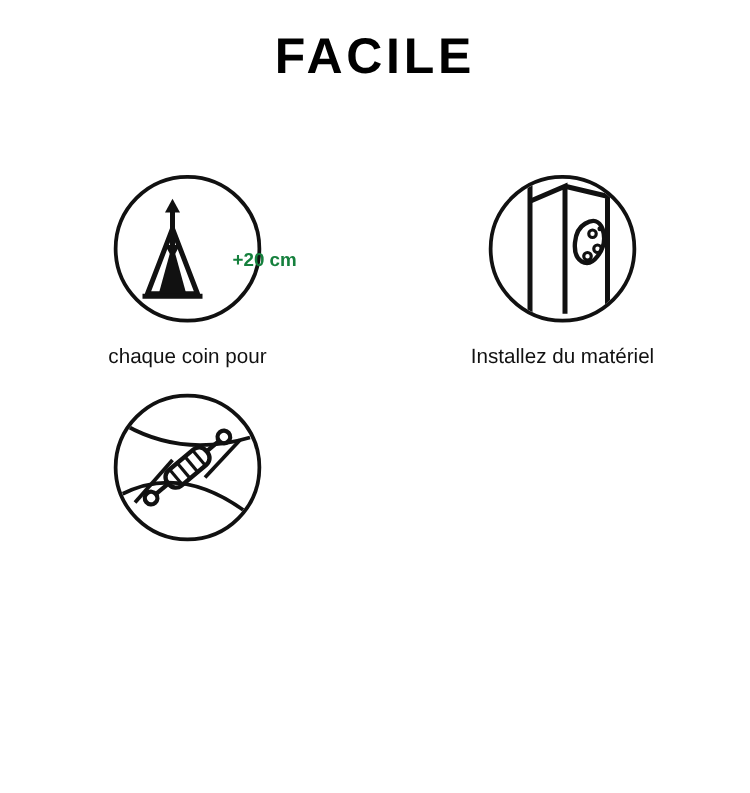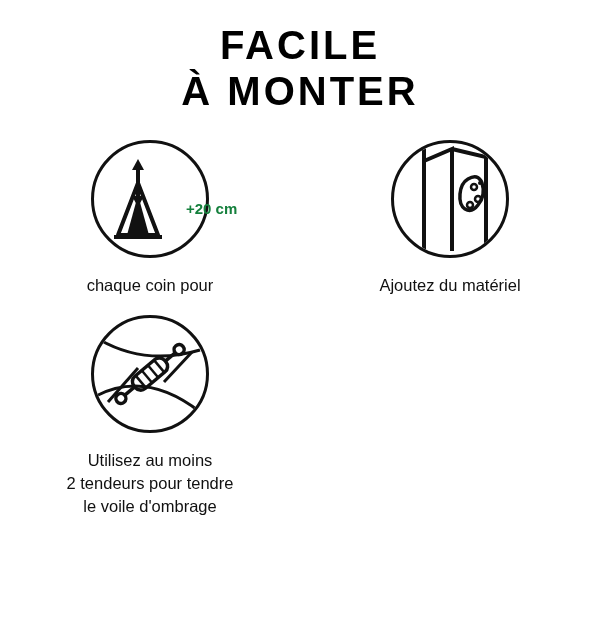--- a/index.html
+++ b/index.html
@@ -73,21 +73,20 @@
   }
   svg { display: block; }
 </style>
 </head>
 <body>
 
 <div class="page">
 
   <div class="heading">
     <div class="line">FACILE</div>
-    <div class="line">À MONTER</div>
   </div>
 
   <div class="grid">
 
     <div class="cell">
       <div class="badge">
         <svg width="112" height="112" viewBox="0 0 112 112" aria-hidden="true">
 
           <line x1="44" y1="22" x2="44" y2="58" stroke="#111" stroke-width="4"></line>
           <polygon points="44,16 38,27 50,27" fill="#111"></polygon>
@@ -112,21 +111,21 @@
           <path d="M58 6 L92 14 L92 108" stroke="#111" stroke-width="4" fill="none"></path>
 
           <path d="M74 36 q10 -6 14 4 q4 12 -4 22 q-6 8 -13 4 q-6 -4 -5 -15 q1 -11 8 -15 Z" fill="none" stroke="#111" stroke-width="3.5"></path>
           <circle cx="80" cy="44" r="3" fill="none" stroke="#111" stroke-width="2.5"></circle>
           <circle cx="84" cy="56" r="3" fill="none" stroke="#111" stroke-width="2.5"></circle>
           <circle cx="76" cy="62" r="3" fill="none" stroke="#111" stroke-width="2.5"></circle>
           <circle cx="86" cy="40" r="2" fill="#111"></circle>
         </svg>
       </div>
       <div class="caption">
-        <span class="cline">Ajoutez du matériel</span>
+        <span class="cline">Installez du matériel</span>
       </div>
     </div>
 
 
     <div class="cell">
       <div class="badge">
         <svg width="112" height="112" viewBox="0 0 112 112" aria-hidden="true">
 
           <path d="M6 22 q46 26 100 10" fill="none" stroke="#111" stroke-width="3"></path>
           <path d="M2 78 q50 -26 104 16" fill="none" stroke="#111" stroke-width="3"></path>
@@ -140,24 +139,19 @@
             <line x1="76" y1="56" x2="90" y2="56" stroke="#111" stroke-width="3.5"></line>
             <circle cx="18" cy="56" r="5" fill="none" stroke="#111" stroke-width="3.5"></circle>
             <circle cx="94" cy="56" r="5" fill="none" stroke="#111" stroke-width="3.5"></circle>
             <line x1="44" y1="48" x2="44" y2="64" stroke="#111" stroke-width="2.5"></line>
             <line x1="52" y1="48" x2="52" y2="64" stroke="#111" stroke-width="2.5"></line>
             <line x1="60" y1="48" x2="60" y2="64" stroke="#111" stroke-width="2.5"></line>
             <line x1="68" y1="48" x2="68" y2="64" stroke="#111" stroke-width="2.5"></line>
           </g>
         </svg>
       </div>
-      <div class="caption">
-        <span class="cline">Utilisez au moins</span>
-        <span class="cline">2 tendeurs pour tendre</span>
-        <span class="cline">le voile d'ombrage</span>
-      </div>
     </div>
 
   </div>
 
   <div style="position:absolute; left:186px; top:200px; font-size:15px; font-weight:700; color:#15803d;">+20 cm</div>
 
 </div>
 
 </body></html>

